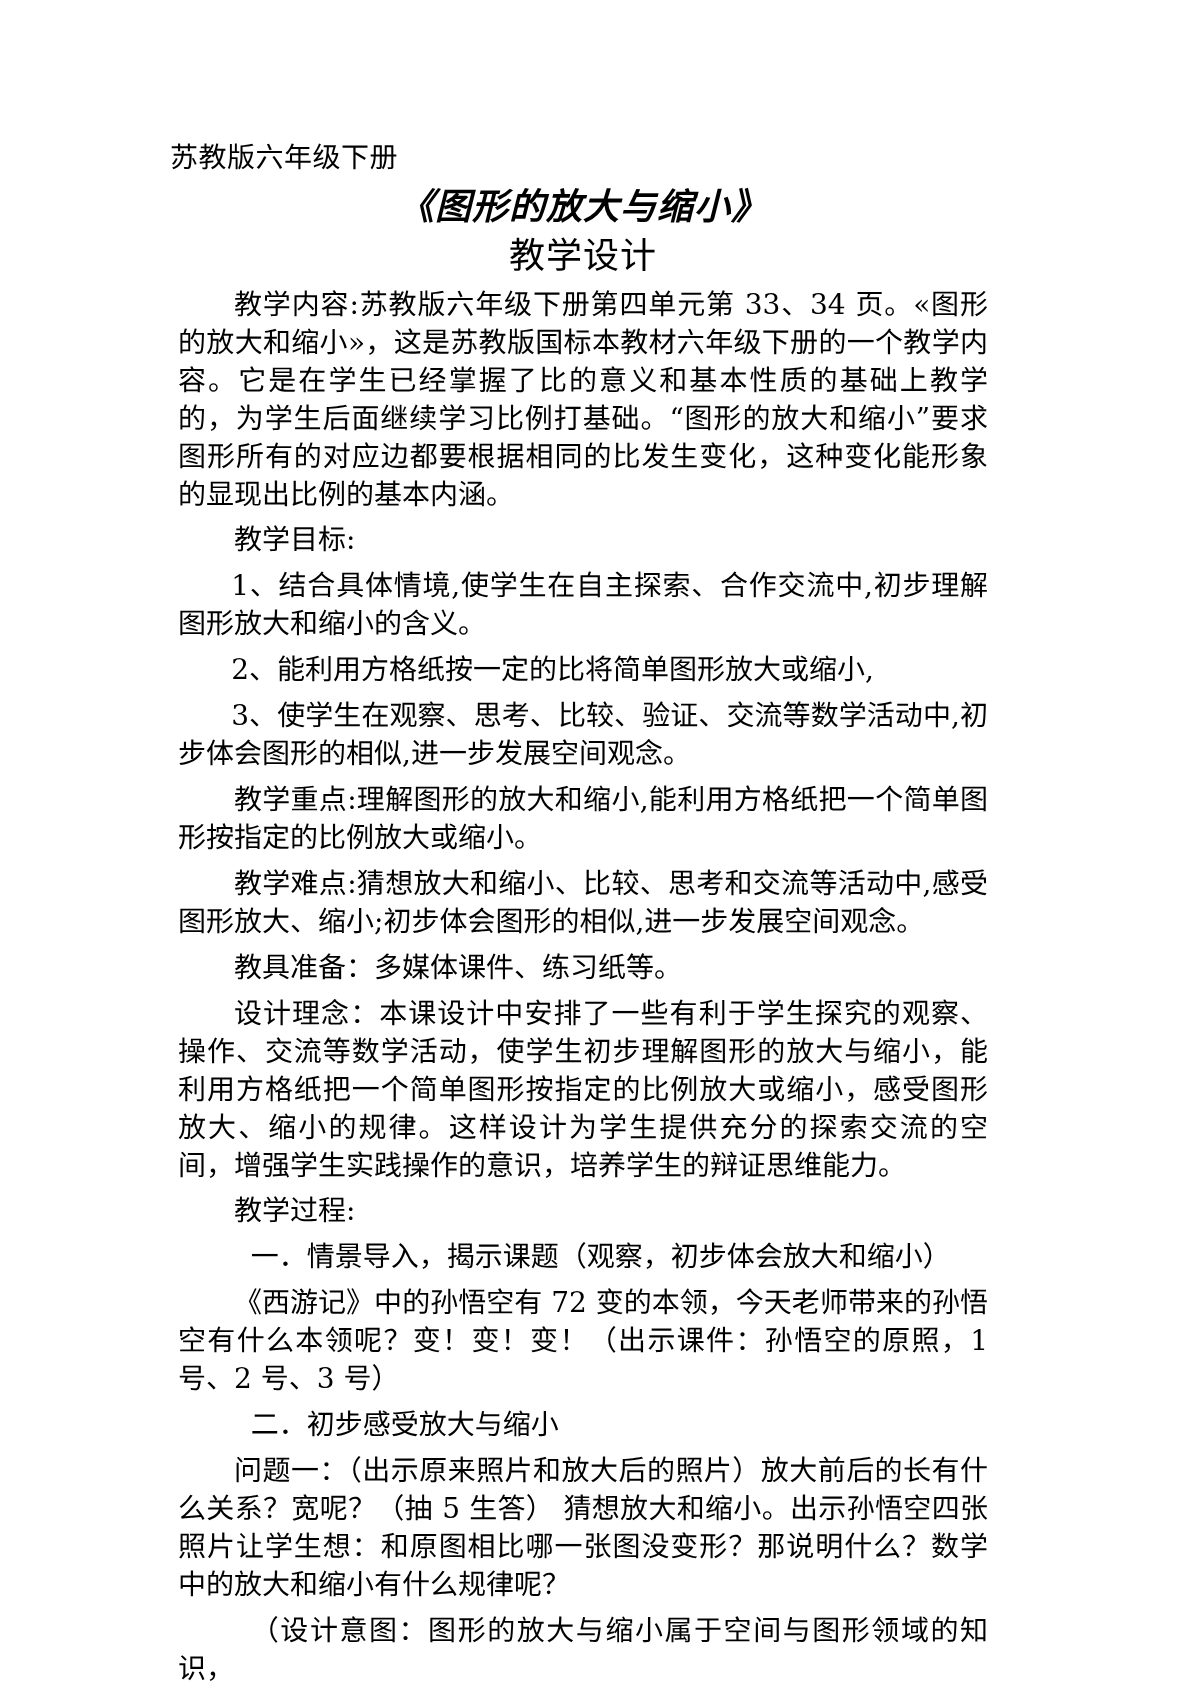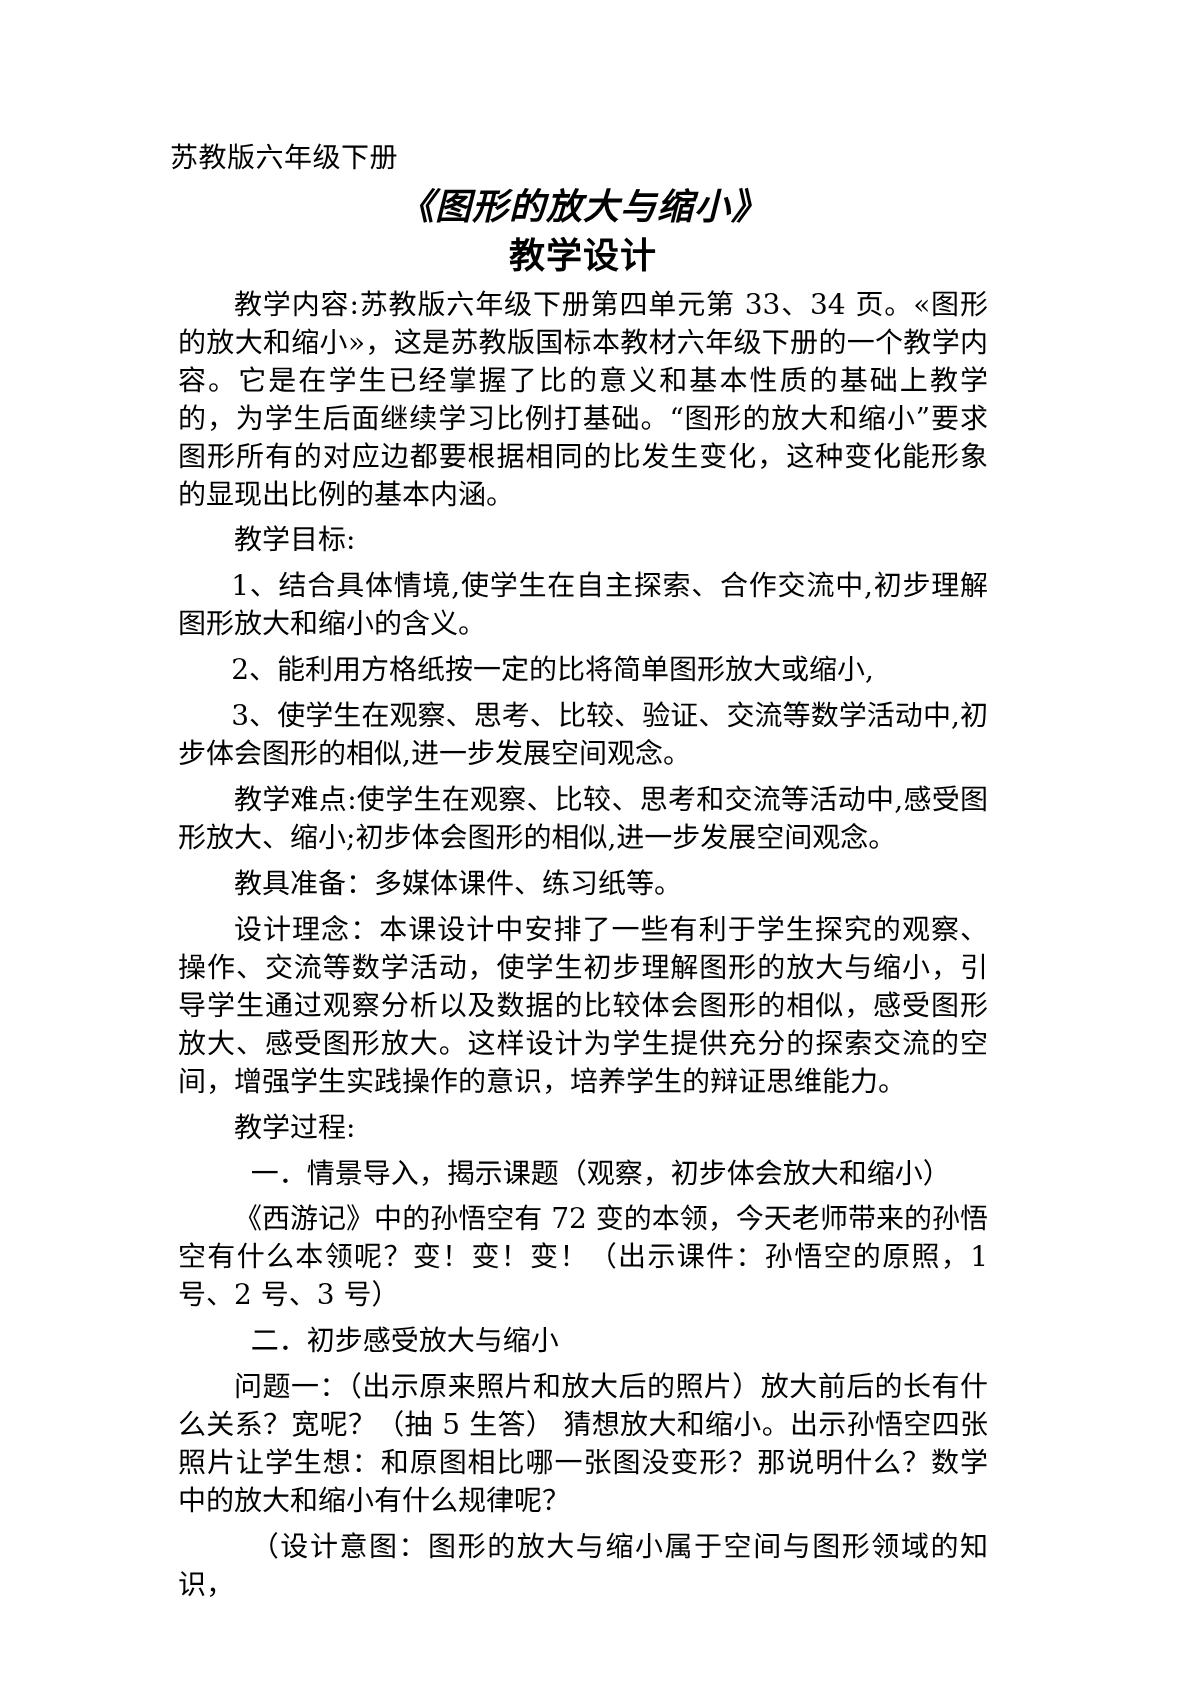--- a/index.html
+++ b/index.html
@@ -35,21 +35,21 @@
     font-size: 36px;
     font-weight: bold;
     line-height: 1.25;
     margin: 2px 0 0 0;
     text-align: center;
     letter-spacing: 1px;
     font-style: italic;
   }
   .doc-title-2 {
     font-size: 36px;
-    font-weight: bold;
+    font-weight: normal;
     line-height: 1.25;
     margin: 4px 0 6px 0;
     text-align: center;
     letter-spacing: 1px;
   }
   .body-block {
     margin-top: 6px;
   }
   p.para {
     font-size: 28px;
@@ -79,23 +79,24 @@
   <h1 class="doc-title">《图形的放大与缩小》</h1>
 
   <h1 class="doc-title-2">教学设计</h1>
 
   <div class="body-block" id="body-block">
       <p class="para">教学内容:苏教版六年级下册第四单元第 33、34 页。«图形的放大和缩小»，这是苏教版国标本教材六年级下册的一个教学内容。它是在学生已经掌握了比的意义和基本性质的基础上教学的，为学生后面继续学习比例打基础。“图形的放大和缩小”要求图形所有的对应边都要根据相同的比发生变化，这种变化能形象的显现出比例的基本内涵。</p>
       <p class="para">教学目标:</p>
       <p class="para indent-num">1、结合具体情境,使学生在自主探索、合作交流中,初步理解图形放大和缩小的含义。</p>
       <p class="para indent-num">2、能利用方格纸按一定的比将简单图形放大或缩小,</p>
       <p class="para indent-num">3、使学生在观察、思考、比较、验证、交流等数学活动中,初步体会图形的相似,进一步发展空间观念。</p>
-      <p class="para">教学难点:使学生在观察、比较、思考和交流等活动中,感受图形放大、缩小;初步体会图形的相似,进一步发展空间观念。</p>
+      <p class="para">教学重点:理解图形的放大和缩小,能利用方格纸把一个简单图形按指定的比例放大或缩小。</p>
+      <p class="para">教学难点:猜想放大和缩小、比较、思考和交流等活动中,感受图形放大、缩小;初步体会图形的相似,进一步发展空间观念。</p>
       <p class="para">教具准备：多媒体课件、练习纸等。</p>
-      <p class="para">设计理念：本课设计中安排了一些有利于学生探究的观察、操作、交流等数学活动，使学生初步理解图形的放大与缩小，引导学生通过观察分析以及数据的比较体会图形的相似，感受图形放大、感受图形放大。这样设计为学生提供充分的探索交流的空间，增强学生实践操作的意识，培养学生的辩证思维能力。</p>
+      <p class="para">设计理念：本课设计中安排了一些有利于学生探究的观察、操作、交流等数学活动，使学生初步理解图形的放大与缩小，能利用方格纸把一个简单图形按指定的比例放大或缩小，感受图形放大、缩小的规律。这样设计为学生提供充分的探索交流的空间，增强学生实践操作的意识，培养学生的辩证思维能力。</p>
       <p class="para">教学过程:</p>
       <p class="para indent3">一．情景导入，揭示课题（观察，初步体会放大和缩小）</p>
       <p class="para">《西游记》中的孙悟空有 72 变的本领，今天老师带来的孙悟空有什么本领呢？变！变！变！（出示课件：孙悟空的原照，1 号、2 号、3 号）</p>
       <p class="para indent3">二．初步感受放大与缩小</p>
       <p class="para">问题一：（出示原来照片和放大后的照片）放大前后的长有什么关系？宽呢？（抽 5 生答） 猜想放大和缩小。出示孙悟空四张照片让学生想：和原图相比哪一张图没变形？那说明什么？数学中的放大和缩小有什么规律呢？</p>
       <p class="para indent3">（设计意图：图形的放大与缩小属于空间与图形领域的知识，</p>
     </div>
 
 </div>
 

